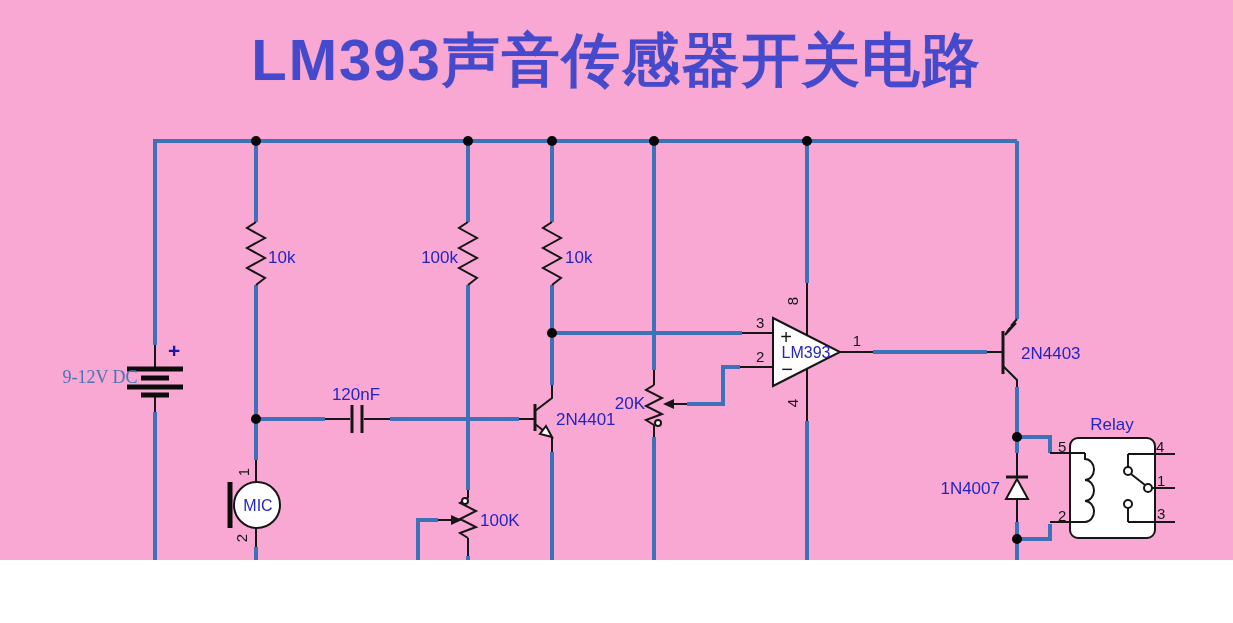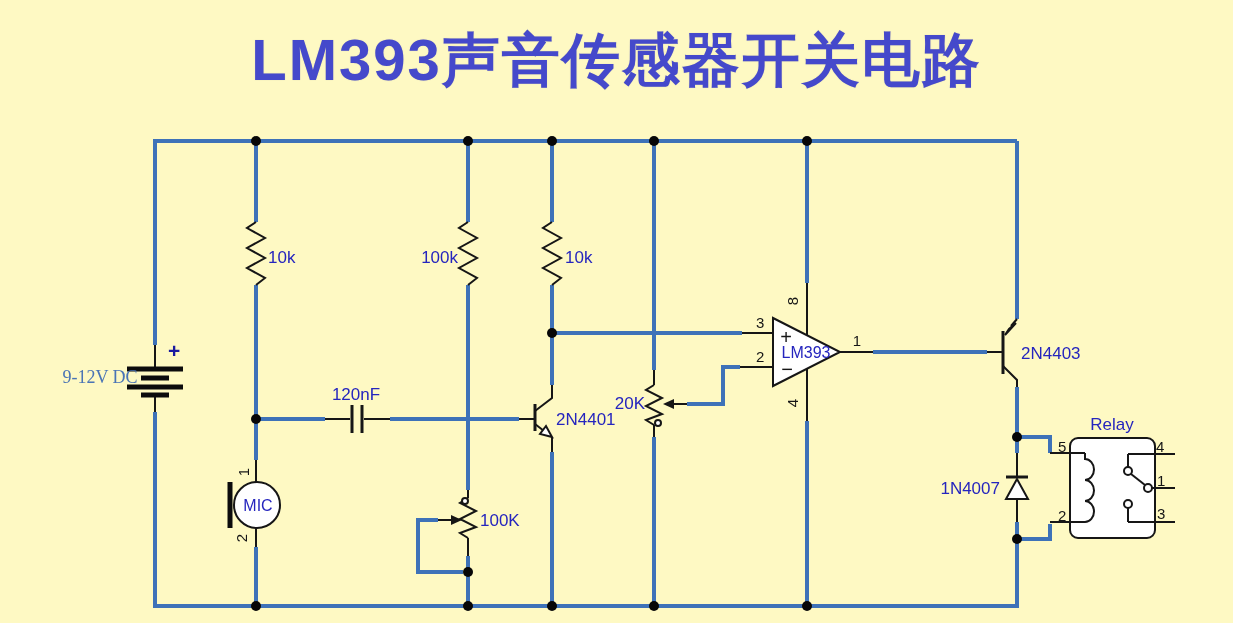--- a/index.html
+++ b/index.html
@@ -1,16 +1,16 @@
 <!DOCTYPE html>
 <html><head>
 <meta charset="utf-8">
 <style>
   html,body{margin:0;padding:0;background:#ffffff;}
-  .stage{position:relative;width:1233px;height:623px;background:#fef9c3;overflow:hidden;
+  .stage{position:relative;width:1233px;height:560px;background:#f9a8d4;overflow:hidden;
          font-family:"Liberation Sans",sans-serif;}
   .title{position:absolute;left:0;top:22px;width:100%;text-align:center;
          font-size:58px;font-weight:800;letter-spacing:2px;color:#4549CB;
          text-shadow:0 0 1px rgba(120,120,140,.35);white-space:nowrap;}
   svg{position:absolute;left:0;top:0;}
   .wire{stroke:#3E72B8;stroke-width:4;fill:none;stroke-linejoin:miter;stroke-linecap:butt;}
   .blk{stroke:#161616;stroke-width:2;fill:none;stroke-linejoin:miter;}
   .blk3{stroke:#161616;stroke-width:3;fill:none;}
   .blk5{stroke:#0c0c0c;stroke-width:5;fill:none;}
   .wfill{fill:#ffffff;stroke:#161616;stroke-width:2;}

